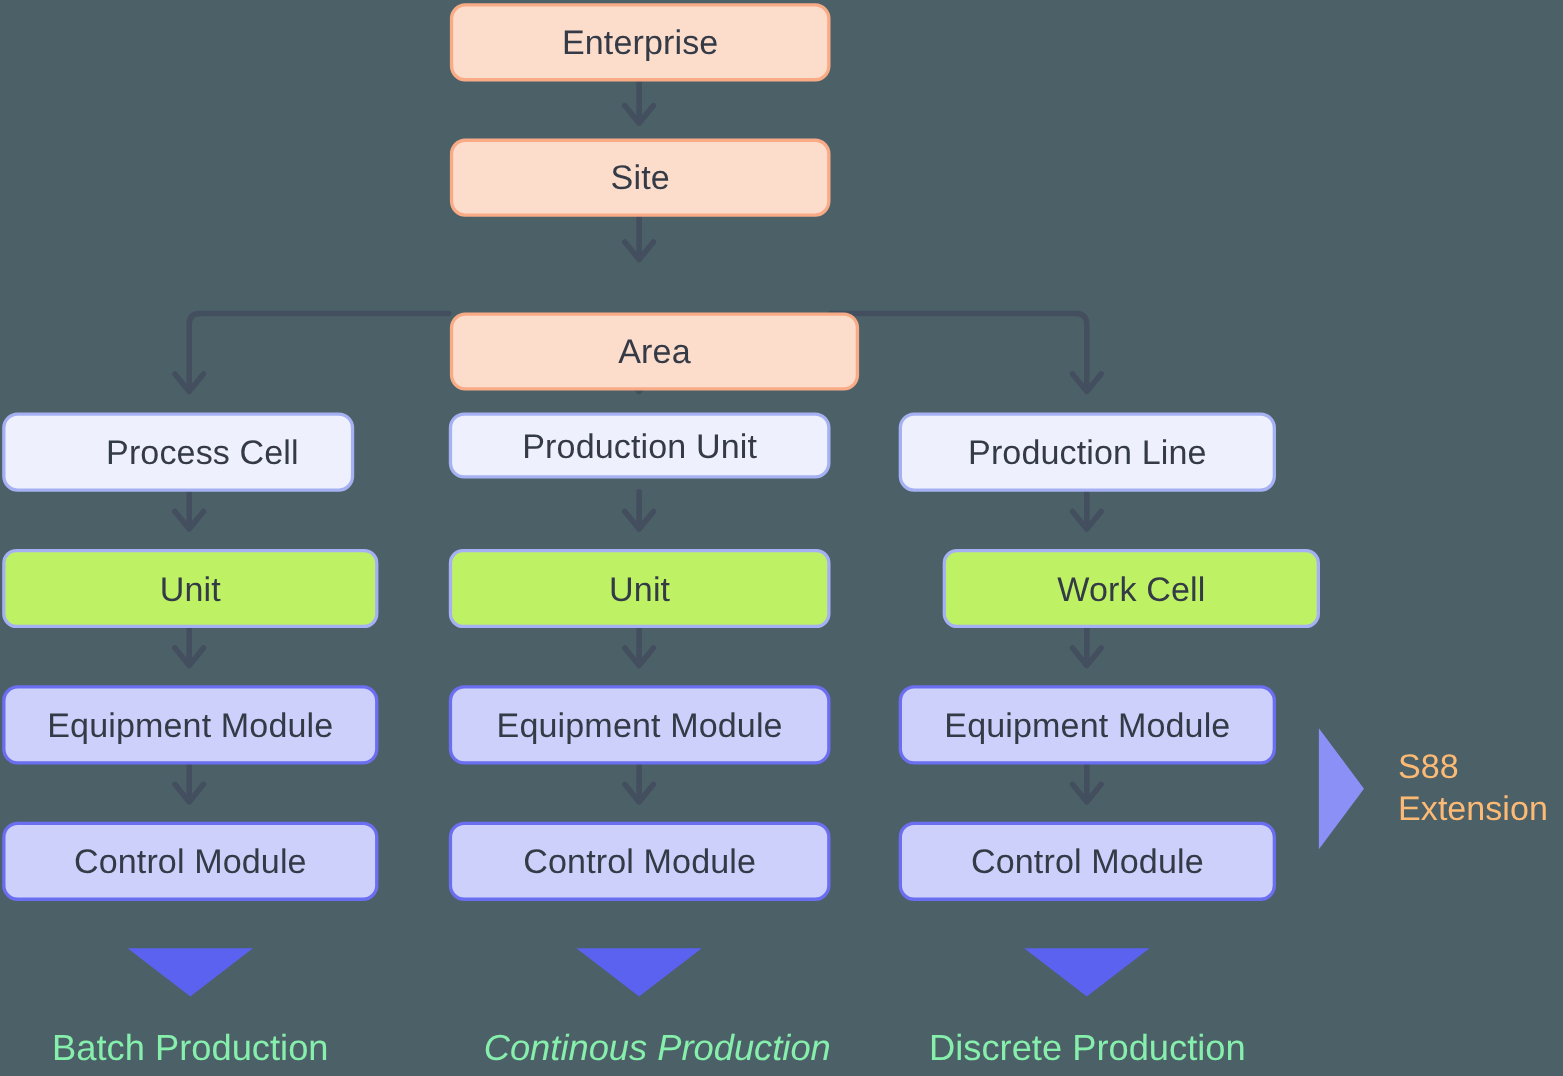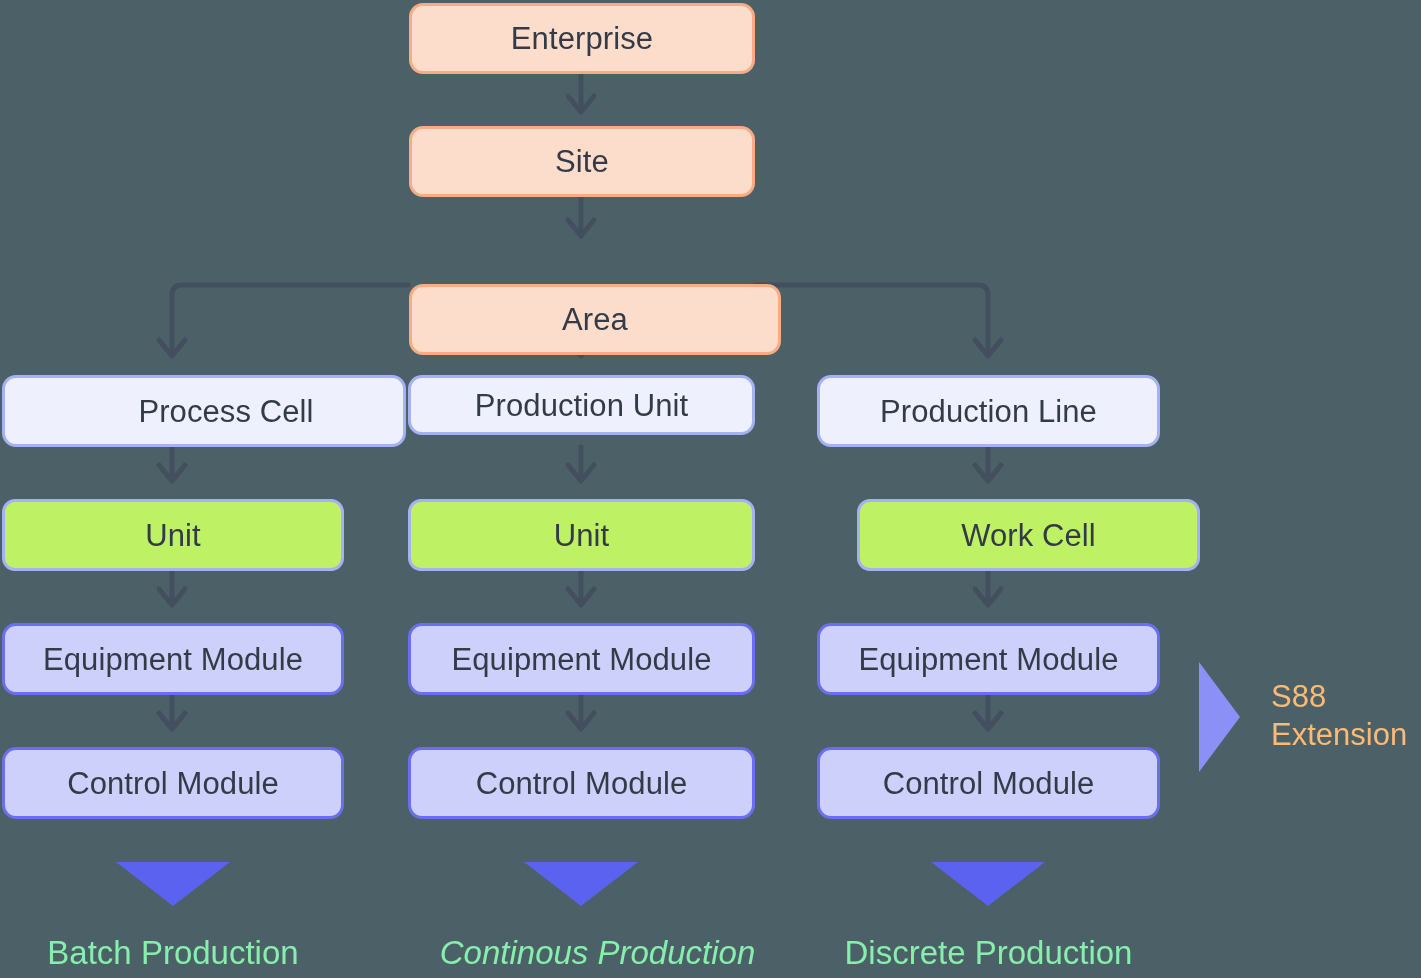--- a/index.html
+++ b/index.html
@@ -132,21 +132,21 @@
   </div>
 
   <div class="node tier-enterprise" style="left:409px; top:126px; width:346px; height:71px;">
     <span>Site</span>
   </div>
 
   <div class="node tier-enterprise" style="left:409px; top:251px; width:372px; height:71px;margin-top:33px;">
     <span>Area</span>
   </div>
 
-  <div class="node tier-1" style="left:2px; top:375px; width:404px; height:72px;padding-left:44px;">
+  <div class="node tier-1" style="left:2px; top:375px; width:320px; height:72px;padding-left:44px;">
     <span>Process Cell</span>
   </div>
   <div class="node tier-2" style="left:2px; top:499px; width:342px; height:72px;">
     <span>Unit</span>
   </div>
   <div class="node tier-3" style="left:2px; top:623px; width:342px; height:72px;">
     <span>Equipment Module</span>
   </div>
   <div class="node tier-4" style="left:2px; top:747px; width:342px; height:72px;">
     <span>Control Module</span>

